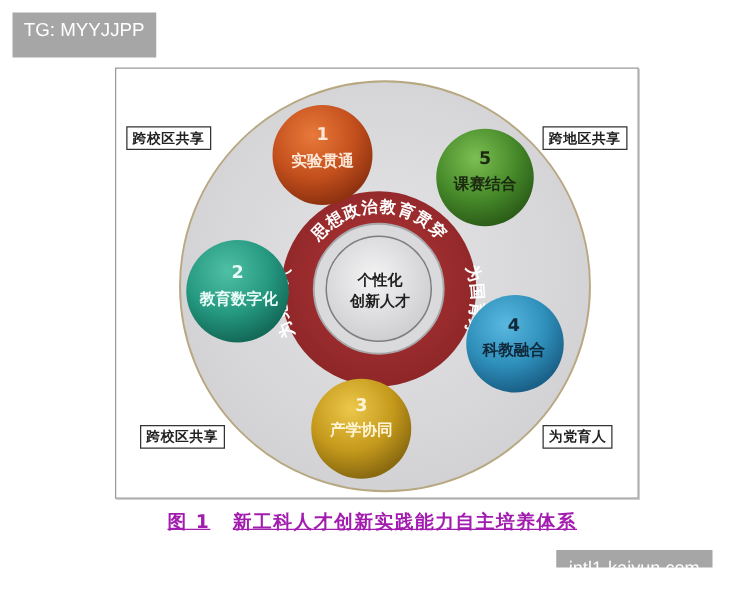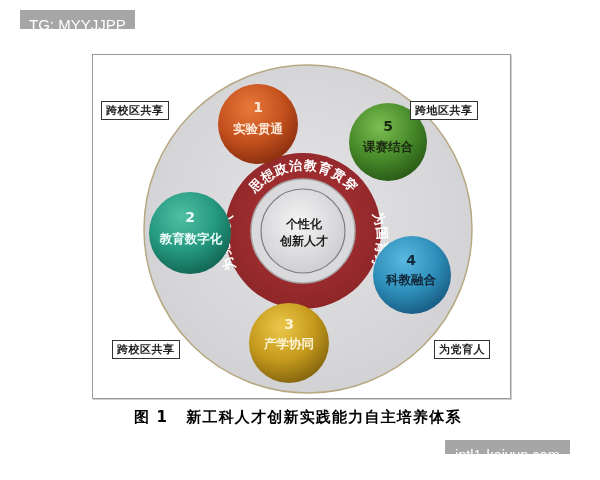--- a/index.html
+++ b/index.html
@@ -6,43 +6,43 @@
     body {
       width:600px; height:480px; position:relative; overflow:hidden;
       background:#ffffff;
       font-family:"DejaVu Sans", "Liberation Sans", sans-serif;
     }
     .watermark {
       position:absolute; background:#a6a6a6; color:#ffffff;
       font-family:"Liberation Sans", "DejaVu Sans", sans-serif;
       font-size:15px; line-height:30px; padding:0 9px;
     }
-    #wm-top { left:20px; top:10px; height:19px; }
+    #wm-top { left:10px; top:10px; height:36px; }
     #wm-bottom { left:445px; top:440px; height:14px; font-size:14.5px; padding:0 10px; }
 
     .frame {
       position:absolute; left:92px; top:54px; width:419px; height:345px;
       border:1.5px solid #9a9a9a; box-sizing:border-box; background:#fff;
       box-shadow: 1px 1px 0 #cfcfcf;
     }
     svg.diagram { position:absolute; left:0; top:0; }
 
     .tag {
       position:absolute; border:1.3px solid #333; background:#fff;
       font-size:11px; font-weight:bold; color:#222; line-height:17px;
       padding:0 4px; letter-spacing:0.5px; white-space:nowrap;
     }
     #tag-tl { left:101px; top:101px; }
-    #tag-tr { left:410px; top:101px;text-align:center; }
+    #tag-tr { left:434px; top:101px;text-align:center; }
     #tag-bl { left:112px; top:340px; }
     #tag-br { left:434px; top:340px; }
 
     .caption {
-      position:absolute; left:134px; top:408px; font-size:15px; color:#000000;
-      letter-spacing:1.2px; white-space:nowrap;
+      position:absolute; left:134px; top:408px; font-size:15px; color:#a21caf;
+      letter-spacing:1.2px; white-space:nowrap;text-decoration:underline;
     }
     .caption .fig-num { margin-right:18px; font-weight:bold; }
     .caption .fig-title { font-weight:bold; }
   </style>
 </head>
 <body>
 
 <div class="watermark" id="wm-top">TG: MYYJJPP</div>
 
 <div class="frame"></div>

